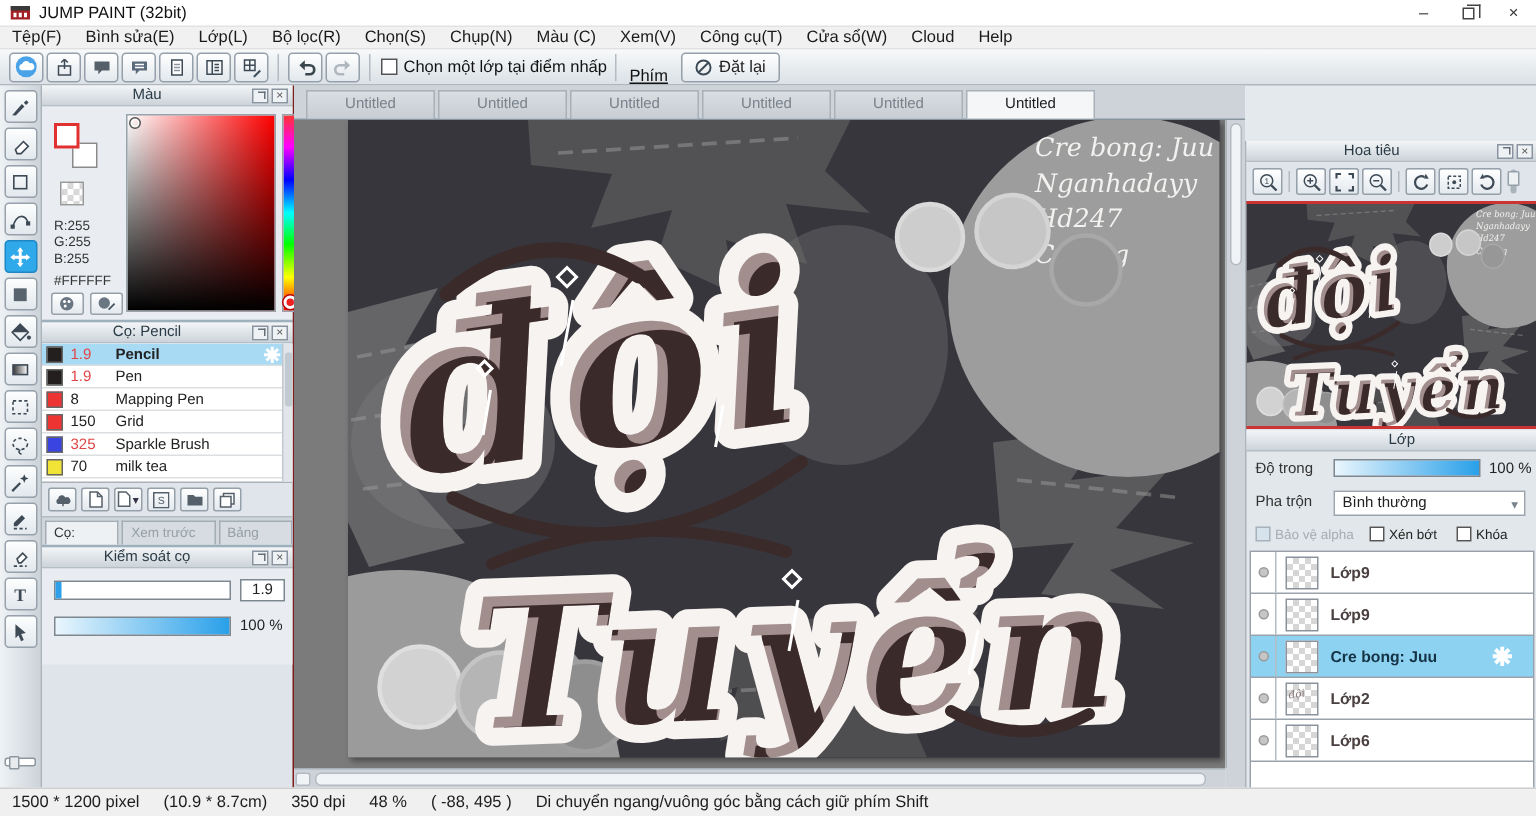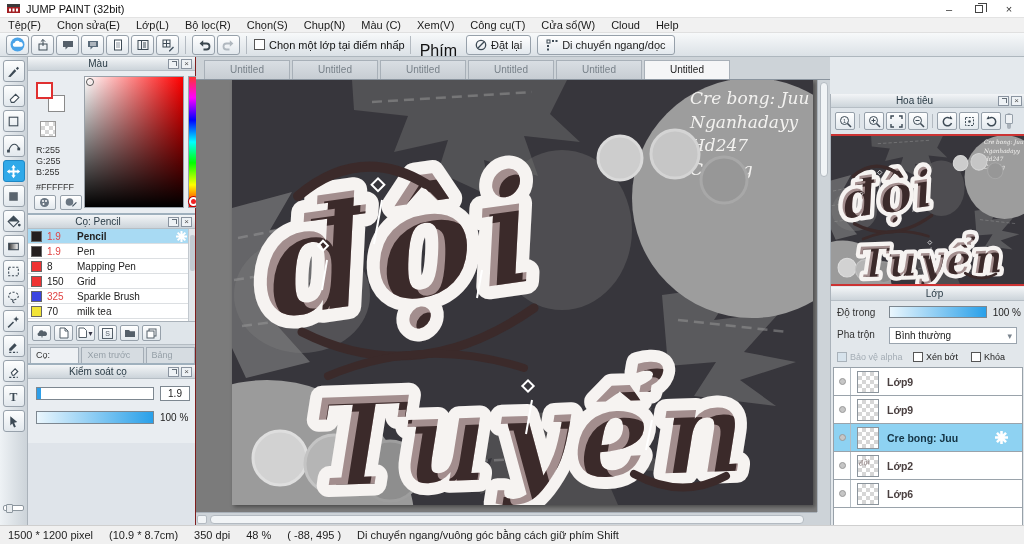--- a/index.html
+++ b/index.html
@@ -21,21 +21,21 @@
   .menu-item{padding:0 8px;font-size:11px;line-height:15px;color:#1a1a1a;cursor:default;}
 
   
   #toolbar{position:absolute;left:0;top:33px;width:1024px;height:24px;background:linear-gradient(#f7f9fa,#dbe1e6);border-bottom:1px solid #aeb7be;display:flex;align-items:center;}
   .tbtn{width:23px;height:20px;margin:0 1px;border:1px solid #96a0aa;border-radius:3px;background:linear-gradient(#ffffff,#e2e8ed);display:flex;align-items:center;justify-content:center;}
   .tbtn.first{margin-left:6px;}
   .tsep{width:1px;height:18px;background:#b3bac1;margin:0 5px;}
   .tb-check{width:11px;height:11px;border:1px solid #555;background:#fff;display:inline-block;margin:0 4px 0 2px;vertical-align:-2px;}
   .tb-label{font-size:11px;color:#111;}
   .lblbtn{height:20px;border:1px solid #96a0aa;border-radius:3px;background:linear-gradient(#ffffff,#e2e8ed);display:flex;align-items:center;padding:0 8px;margin:0 3px;font-size:11px;gap:4px;}
-  .keytxt{margin:12px 6px 0 4px;font-size:16px;text-decoration:underline;}
+  .keytxt{margin:12px 6px 0 4px;font-size:11px;text-decoration:underline;}
 
   
   #tools-col{position:absolute;left:0;top:57px;width:28px;height:468px;background:linear-gradient(90deg,#eef2f5,#ccd3d9);border-right:1px solid #aab2ba;}
   .tool{width:22px;height:22px;margin:3px auto 1px auto;border:1px solid #97a1ab;border-radius:3px;background:linear-gradient(#fdfefe,#e2e8ed);display:flex;align-items:center;justify-content:center;}
   .tool.active{background:#2fa9e9;border-color:#1f87c4;}
   .tool svg{width:15px;height:15px;}
   #tool-slider{position:absolute;left:3px;bottom:14px;width:21px;height:6px;border:1px solid #8d979f;background:#fff;border-radius:2px;}
   #tool-slider .th{position:absolute;left:2px;top:-2px;width:7px;height:9px;background:#e7ebee;border:1px solid #8d979f;border-radius:1px;}
 
   
@@ -175,21 +175,21 @@
     <div class="winbtn">–</div>
     <div class="winbtn">
         <span class="restore-glyph"></span>
       </div>
     <div class="winbtn">×</div>
   </div>
 </div>
 
 <div id="menubar">
   <span class="menu-item">Tệp(F)</span>
-  <span class="menu-item">Chọn sửa(E)</span>
+  <span class="menu-item">Bình sửa(E)</span>
   <span class="menu-item">Lớp(L)</span>
   <span class="menu-item">Bộ lọc(R)</span>
   <span class="menu-item">Chọn(S)</span>
   <span class="menu-item">Chụp(N)</span>
   <span class="menu-item">Màu (C)</span>
   <span class="menu-item">Xem(V)</span>
   <span class="menu-item">Công cụ(T)</span>
   <span class="menu-item">Cửa sổ(W)</span>
   <span class="menu-item">Cloud</span>
   <span class="menu-item">Help</span>
@@ -256,30 +256,20 @@
   <span class="tb-check"></span>
   <span class="tb-label">Chọn một lớp tại điểm nhấp</span>
   <div class="tsep"></div>
   <span class="tb-label keytxt">Phím</span>
   <div class="lblbtn">
     <svg width="12" height="12" viewBox="0 0 12 12">
         <circle cx="6" cy="6" r="4.7" fill="none" stroke="#3d4a55" stroke-width="1.3"></circle>
         <path d="M2.8 9.2 L9.2 2.8" stroke="#3d4a55" stroke-width="1.3"></path>
       </svg>
     <span>Đặt lại</span>
-  </div>
-  <div class="lblbtn">
-    <svg width="12" height="12" viewBox="0 0 12 12">
-        <rect x="1" y="1" width="3" height="3" fill="none" stroke="#3d4a55"></rect>
-        <rect x="6" y="1" width="2" height="2" fill="#3d4a55"></rect>
-        <rect x="9.5" y="1" width="2" height="2" fill="#3d4a55"></rect>
-        <rect x="1" y="6" width="2" height="2" fill="#3d4a55"></rect>
-        <rect x="1" y="9.5" width="2" height="2" fill="#3d4a55"></rect>
-      </svg>
-    <span>Di chuyển ngang/dọc</span>
   </div>
 </div>
 
 <div id="tools-col">
   <div class="tool">
       <svg viewBox="0 0 14 14">
         <path d="M2 12 L8 5 l1.6 1.6 L4.2 12.2 Z" fill="#3d4a55"></path>
         <path d="M9.2 4.2 l1.6-1.6 1.4 1.4 -1.6 1.6 z" fill="#3d4a55"></path>
       </svg>
     </div>

